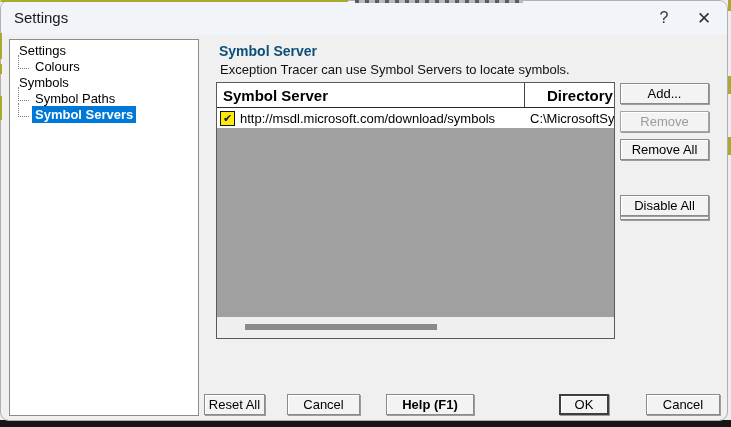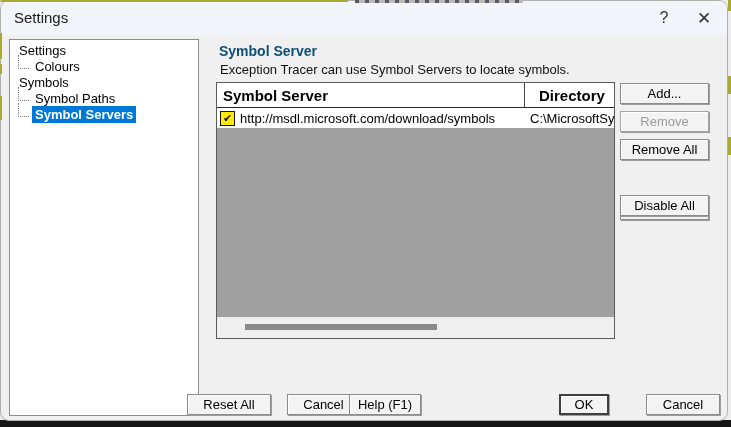--- a/index.html
+++ b/index.html
@@ -67,21 +67,21 @@
   .sym-table{
     position:absolute;left:215px;top:81px;width:399px;height:257px;
     border:1px solid #5a5a5a;background:#a0a0a0;box-sizing:border-box;
     overflow:hidden;
   }
   .tbl-header{
     display:flex;height:24px;background:#ffffff;border-bottom:1px solid #2a2a2a;
     font-weight:bold;font-size:15px;color:#000;align-items:center;
   }
   .tbl-header .c1{width:307px;padding-left:6px;box-sizing:border-box;}
-  .tbl-header .c2{flex:1;border-left:1px solid #444;padding-left:14px;height:100%;display:flex;align-items:center;box-sizing:border-box;}
+  .tbl-header .c2{flex:1;border-left:1px solid #444;padding-left:22px;height:100%;display:flex;align-items:center;box-sizing:border-box;}
   .tbl-row{
     display:flex;height:20px;background:#ffffff;align-items:center;font-size:13px;color:#000;
   }
   .tbl-row .c1{width:307px;display:flex;align-items:center;box-sizing:border-box;padding-left:3px;white-space:nowrap;overflow:hidden;}
   .tbl-row .c2{flex:1;padding-left:6px;white-space:nowrap;overflow:hidden;box-sizing:border-box;}
   .checkbox{
     width:13px;height:13px;background:#ffeb00;border:1px solid #141414;
     display:inline-flex;align-items:center;justify-content:center;
     font-size:11px;line-height:11px;color:#101060;margin-right:5px;flex:none;
     box-sizing:content-box;
@@ -102,23 +102,23 @@
   }
   .btn.default{border:2px solid #3f3f3f;}
   .btn.disabled{color:#9b9b9b;border-color:#a5a5a5;}
   .side-btn{left:619px;width:89px;height:21px;}
   #btn-add{top:82px;}
   #btn-remove{top:110px;}
   #btn-remove-all{top:138px;}
   #btn-enable-all{top:166px;margin-top:32px;}
   #btn-disable-all{top:194px;}
   .footer-btn{top:393px;height:21px;}
-  #btn-reset-all{left:186px;width:84px;}
+  #btn-reset-all{left:203px;width:61px;}
   #btn-reset{left:286px;width:73px;}
-  #btn-help{left:348px;width:72px;}
+  #btn-help{left:385px;width:88px;font-weight:bold;}
   #btn-ok{left:558px;width:50px;}
   #btn-cancel{left:645px;width:74px;}
 </style>
 </head>
 <body>
 
 <div class="desktop-bleed"></div>
 
 <div class="window">
 

